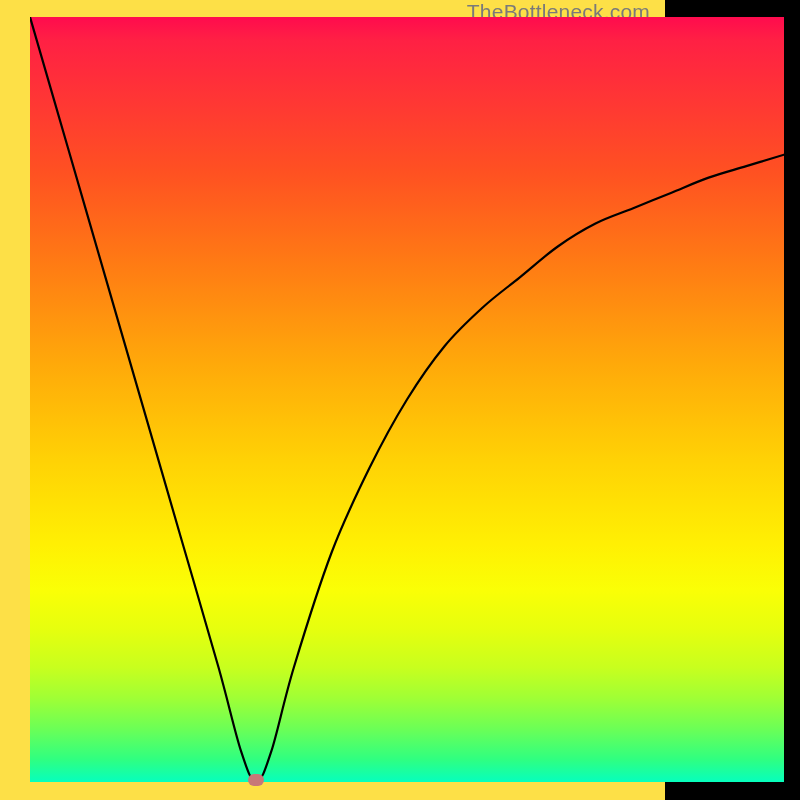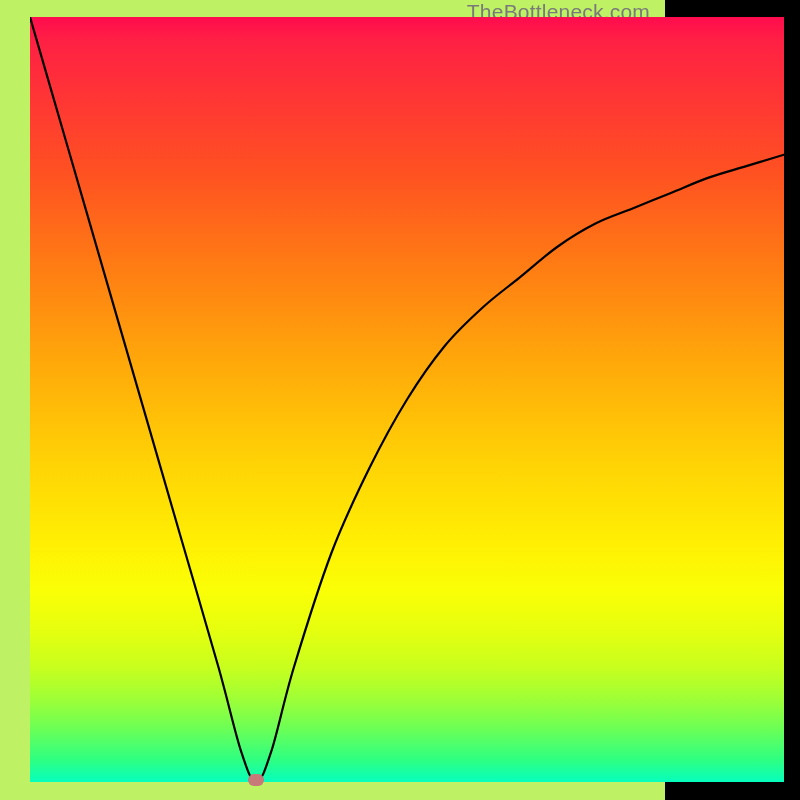--- a/index.html
+++ b/index.html
@@ -8,21 +8,21 @@
     width: 800px;
     height: 800px;
     overflow: hidden;
     background: #000;
     font-family: Arial, Helvetica, sans-serif;
   }
   .container {
     position: relative;
     width: 665px;
     height: 800px;
-    background: #bef264;
+    background: #fde047;
   }
   .plot-area {
     position: absolute;
     left: 30px;
     top: 17px;
     width: 754px;
     height: 765px;
     background: linear-gradient(to bottom,
       #ff0b4e 0%,
       #ff2044 3%,

